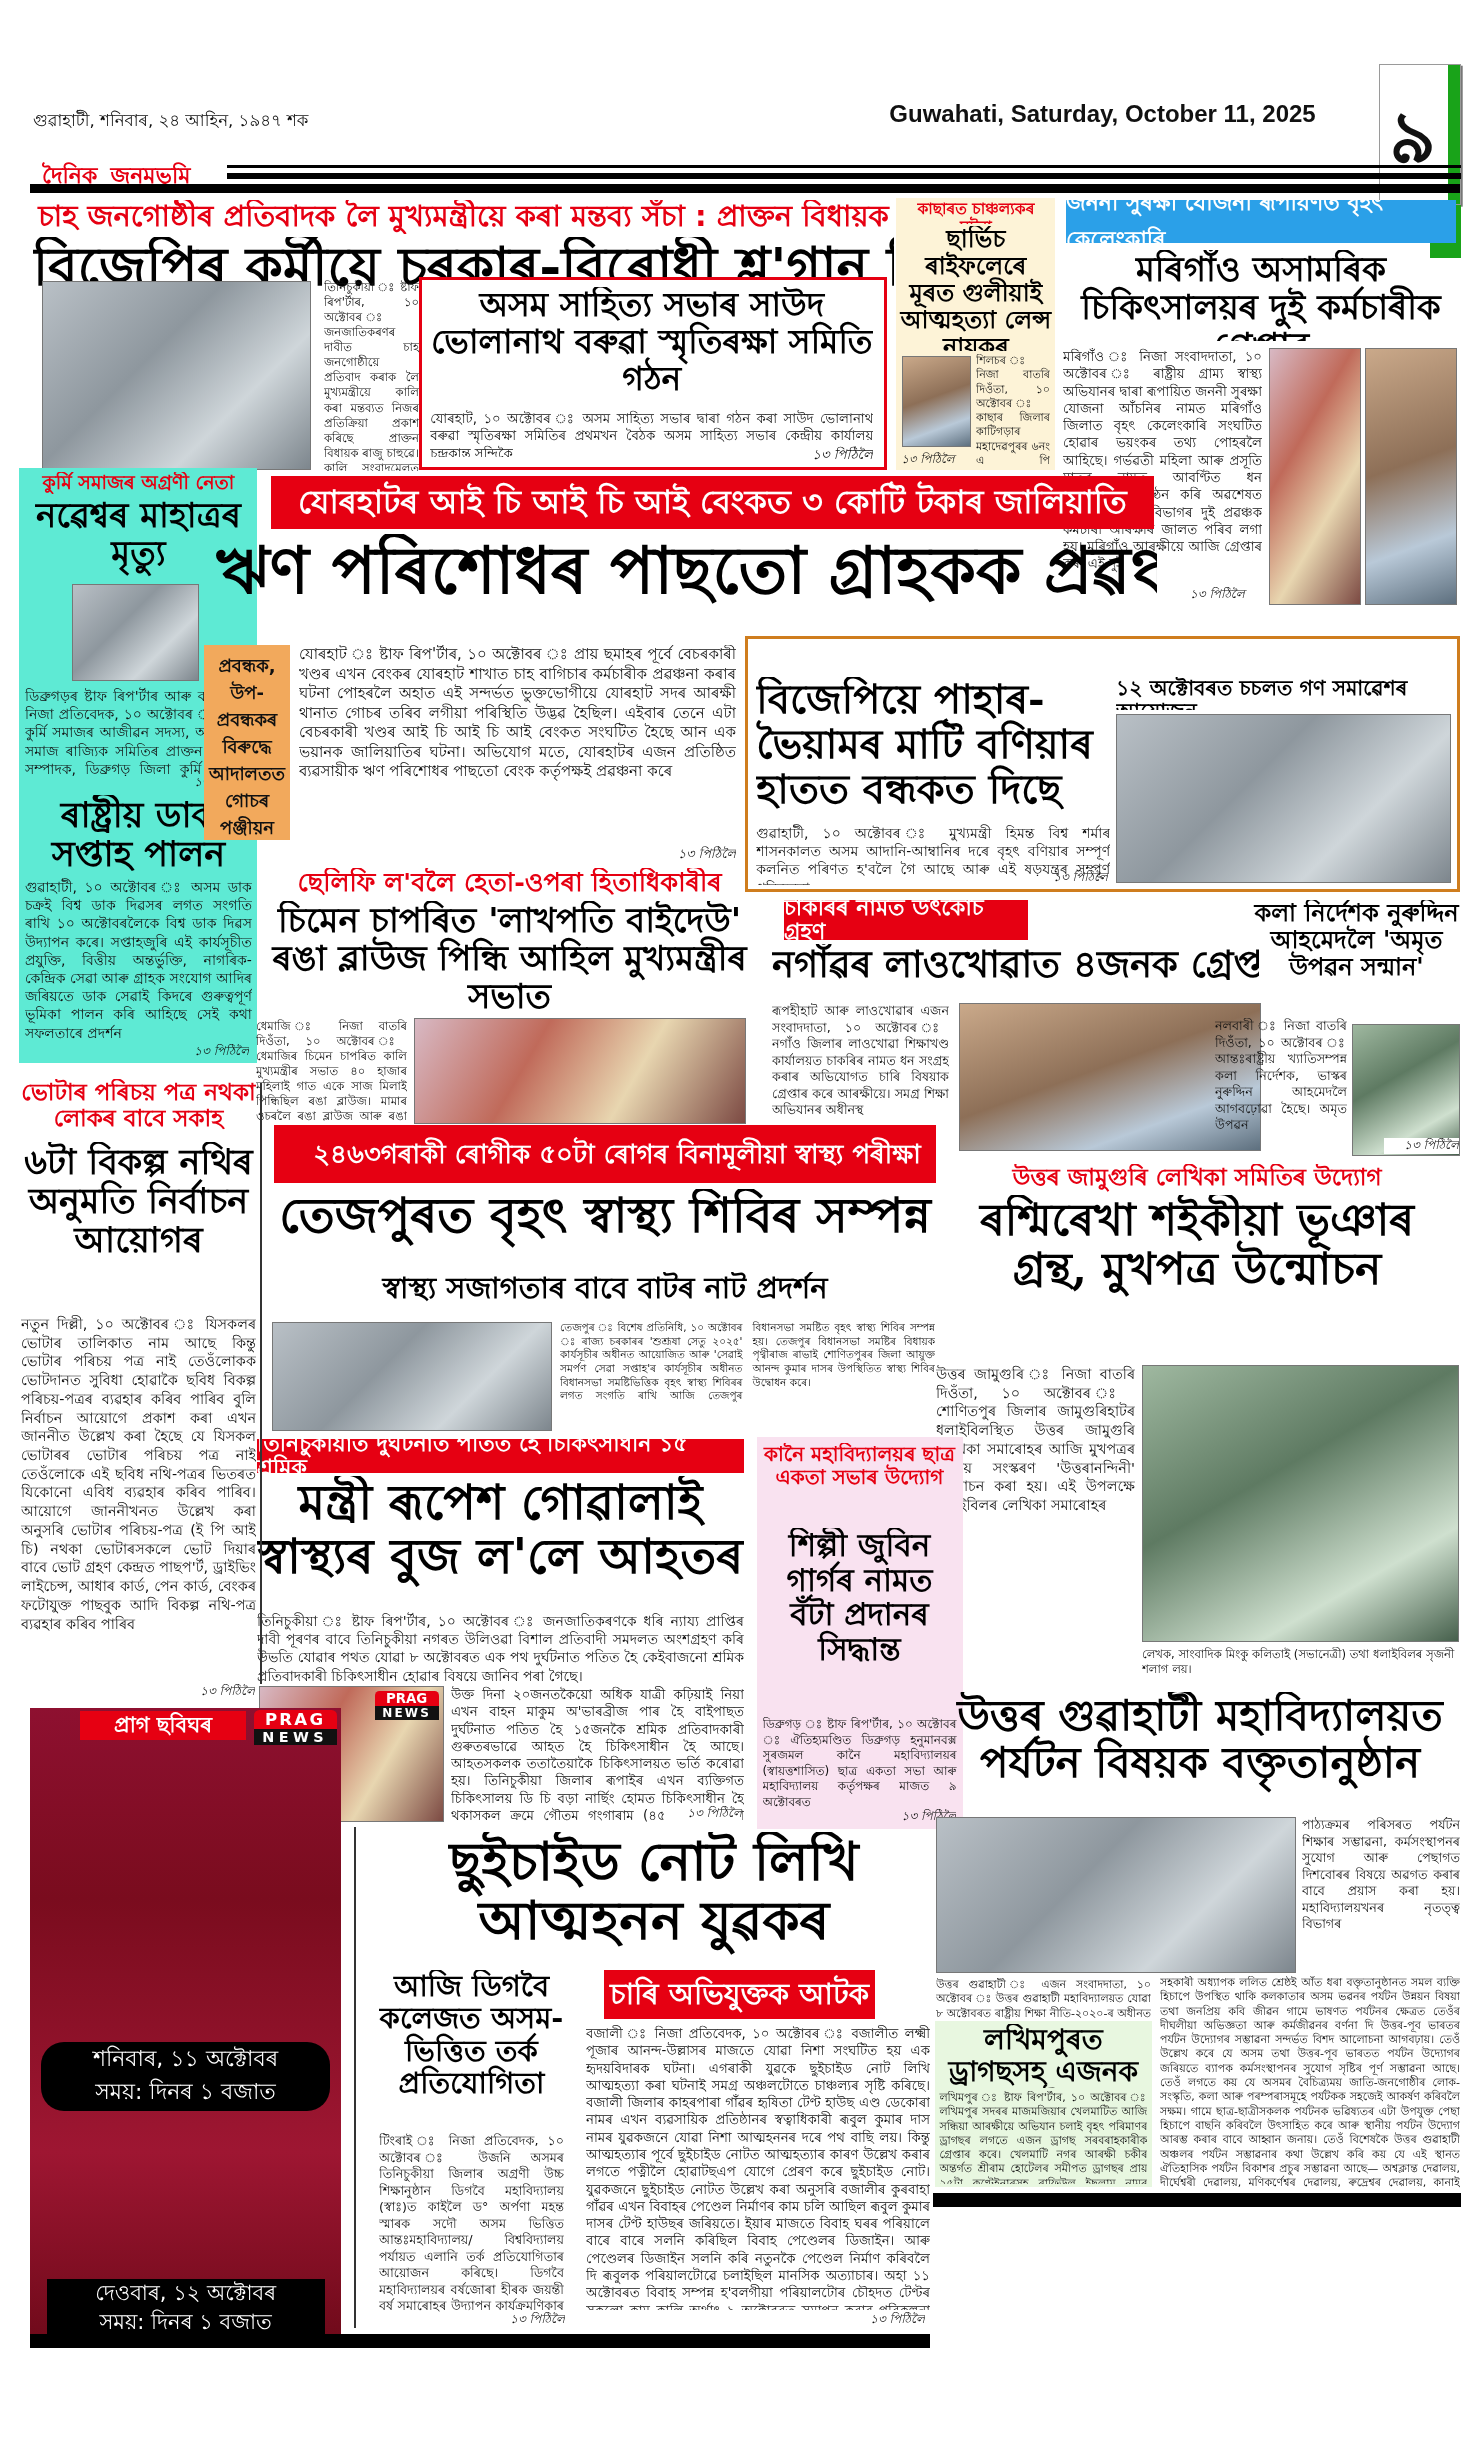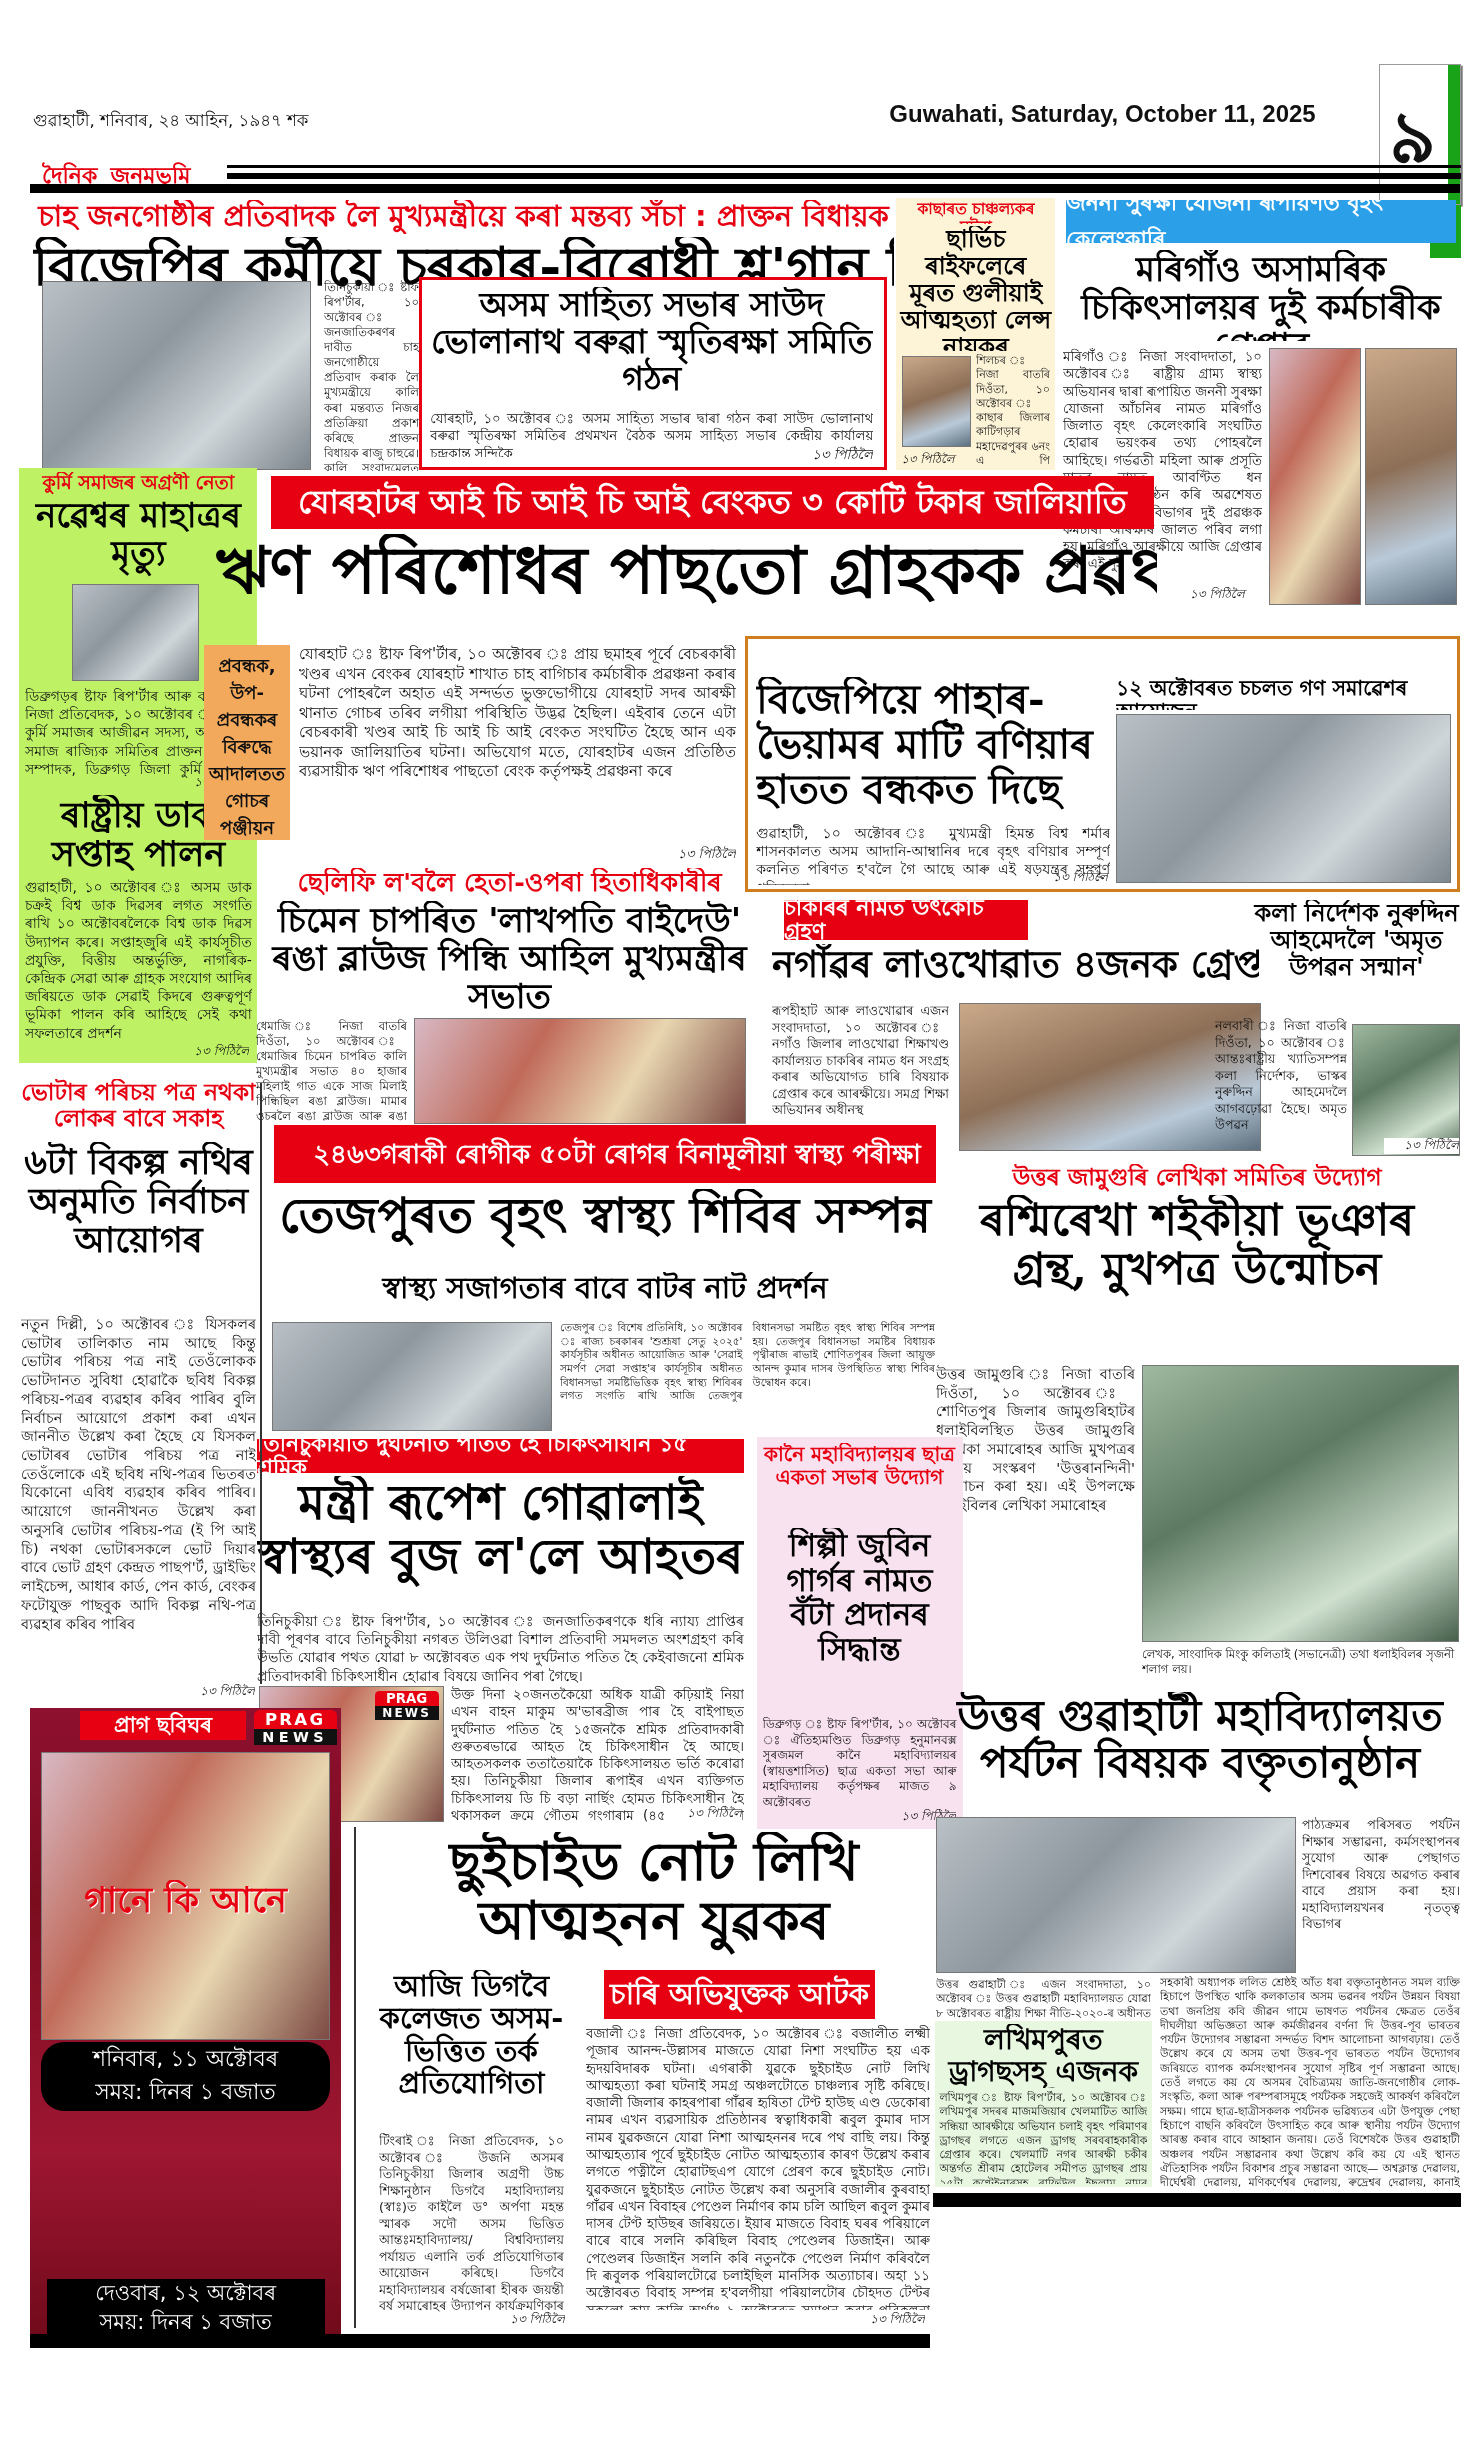--- a/index.html
+++ b/index.html
@@ -60,21 +60,21 @@
 
 <section>
   <div class="abs bluebar" style="left:1066px;top:200px;width:390px;height:43px;font-size:22px;">জননী সুৰক্ষা যোজনা ৰূপায়ণত বৃহৎ কেলেংকাৰি</div>
   <div class="abs hl center" style="left:1063px;top:250px;width:396px;height:91px;font-size:34px;">মৰিগাঁও অসামৰিক চিকিৎসালয়ৰ দুই কৰ্মচাৰীক গ্ৰেপ্তাৰ</div>
   <div class="abs bd just" style="left:1063px;top:348px;width:199px;height:257px;font-size:13.3px;">মৰিগাঁও ঃ নিজা সংবাদদাতা, ১০ অক্টোবৰ ঃ ৰাষ্ট্ৰীয় গ্ৰাম্য স্বাস্থ্য অভিযানৰ দ্বাৰা ৰূপায়িত জননী সুৰক্ষা যোজনা আঁচনিৰ নামত মৰিগাঁও জিলাত বৃহৎ কেলেংকাৰি সংঘটিত হোৱাৰ ভয়ংকৰ তথ্য পোহৰলৈ আহিছে। গৰ্ভৱতী মহিলা আৰু প্ৰসূতি মাতৃৰ নামত আবণ্টিত ধন জালিয়াতিৰে লুণ্ঠন কৰি অৱশেষত মৰিগাঁৱৰ স্বাস্থ্য বিভাগৰ দুই প্ৰৱঞ্চক কৰ্মচাৰী আৰক্ষীৰ জালত পৰিব লগা হয়। মৰিগাঁও আৰক্ষীয়ে আজি গ্ৰেপ্তাৰ কৰা এই দুই</div>
   <div class="abs ph3" style="left:1269px;top:348px;width:92px;height:257px;"></div>
   <div class="abs ph2" style="left:1365px;top:348px;width:92px;height:257px;"></div>
   <div class="abs bd cont" style="left:1190px;top:587px;width:72px;height:16.6px;font-size:12px;">১৩ পিঠিলৈ</div>
 </section>
 
-<section class="abs" style="left:19.4px;top:468px;width:238px;height:595px;background:#bef264;">
+<section class="abs" style="left:19.4px;top:468px;width:238px;height:595px;background:#5eead4;">
   <div class="abs kick center" style="left:5.5px;top:4.4px;width:227px;height:22px;font-size:19px;">কুৰ্মি সমাজৰ অগ্ৰণী নেতা</div>
   <div class="abs hl center" style="left:5.5px;top:28px;width:227px;height:83px;font-size:34px;">নৱেশ্বৰ মাহাত্ৰৰ মৃত্যু</div>
   <div class="abs ph" style="left:53px;top:116px;width:127px;height:97px;"></div>
   <div class="abs bd just" style="left:5.5px;top:219px;width:227px;height:91px;font-size:14px;">ডিব্ৰুগড়ৰ ষ্টাফ ৰিপ'ৰ্টাৰ আৰু বৰবৰুৱাৰ নিজা প্ৰতিবেদক, ১০ অক্টোবৰ ঃ অসম কুৰ্মি সমাজৰ আজীৱন সদস্য, অসম কুৰ্মি সমাজ ৰাজ্যিক সমিতিৰ প্ৰাক্তন সহকাৰী সম্পাদক, ডিব্ৰুগড় জিলা কুৰ্মি সমাজৰ মুখ্য উপদেষ্টা, লাহোৱাল ডাকঘৰৰ অৱসৰপ্ৰাপ্ত</div>
   <div class="abs bd cont" style="right:8.3px;top:307px;width:78px;height:15.5px;font-size:12px;text-align:right;">১৩ পিঠিলৈ</div>
   <div class="abs hl center" style="left:5.5px;top:327px;width:227px;height:80px;font-size:35px;">ৰাষ্ট্ৰীয় ডাক সপ্তাহ পালন</div>
   <div class="abs bd just" style="left:5.5px;top:410px;width:227px;height:166px;font-size:14px;">গুৱাহাটী, ১০ অক্টোবৰ ঃ অসম ডাক চক্ৰই বিশ্ব ডাক দিৱসৰ লগত সংগতি ৰাখি ১০ অক্টোবৰলৈকে বিশ্ব ডাক দিৱস উদ্যাপন কৰে। সপ্তাহজুৰি এই কাৰ্যসূচীত প্ৰযুক্তি, বিত্তীয় অন্তৰ্ভুক্তি, নাগৰিক-কেন্দ্ৰিক সেৱা আৰু গ্ৰাহক সংযোগ আদিৰ জৰিয়তে ডাক সেৱাই কিদৰে গুৰুত্বপূৰ্ণ ভূমিকা পালন কৰি আহিছে সেই কথা সফলতাৰে প্ৰদৰ্শন</div>
   <div class="abs bd cont" style="right:8.3px;bottom:3.3px;width:78px;height:15.5px;font-size:12px;text-align:right;">১৩ পিঠিলৈ</div>
 </section>
 
@@ -181,23 +181,20 @@
   <div class="abs bd just" style="left:586px;top:2025px;width:344px;height:285px;font-size:13.3px;">বজালী ঃ নিজা প্ৰতিবেদক, ১০ অক্টোবৰ ঃ বজালীত লক্ষ্মী পূজাৰ আনন্দ-উল্লাসৰ মাজতে যোৱা নিশা সংঘটিত হয় এক হৃদয়বিদাৰক ঘটনা। এগৰাকী যুৱকে ছুইচাইড নোট লিখি আত্মহত্যা কৰা ঘটনাই সমগ্ৰ অঞ্চলটোতে চাঞ্চল্যৰ সৃষ্টি কৰিছে। বজালী জিলাৰ কাহৰপাৰা গাঁৱৰ হৃষিতা টেণ্ট হাউছ এণ্ড ডেকোৰা নামৰ এখন ব্যৱসায়িক প্ৰতিষ্ঠানৰ স্বত্বাধিকাৰী ৰূবুল কুমাৰ দাস নামৰ যুৱকজনে যোৱা নিশা আত্মহননৰ দৰে পথ বাছি লয়। কিন্তু আত্মহত্যাৰ পূৰ্বে ছুইচাইড নোটত আত্মহত্যাৰ কাৰণ উল্লেখ কৰাৰ লগতে পত্নীলৈ হোৱাটছএপ যোগে প্ৰেৰণ কৰে ছুইচাইড নোট। যুৱকজনে ছুইচাইড নোটত উল্লেখ কৰা অনুসৰি বজালীৰ কুৰবাহা গাঁৱৰ এখন বিবাহৰ পেণ্ডেল নিৰ্মাণৰ কাম চলি আছিল ৰূবুল কুমাৰ দাসৰ টেণ্ট হাউছৰ জৰিয়তে। ইয়াৰ মাজতে বিবাহ ঘৰৰ পৰিয়ালে বাৰে বাৰে সলনি কৰিছিল বিবাহ পেণ্ডেলৰ ডিজাইন। আৰু পেণ্ডেলৰ ডিজাইন সলনি কৰি নতুনকৈ পেণ্ডেল নিৰ্মাণ কৰিবলৈ দি ৰূবুলক পৰিয়ালটোৱে চলাইছিল মানসিক অত্যাচাৰ। অহা ১১ অক্টোবৰত বিবাহ সম্পন্ন হ'বলগীয়া পৰিয়ালটোৰ চৌহদত টেণ্টৰ সকলো কাম কালি অৰ্থাৎ ৯ অক্টোবৰত সমাপন কৰাৰ পৰিকল্পনা কৰিছিল যদিও পৰিয়ালটোৱে বাৰে বাৰে ডিজাইন</div>
   <div class="abs bd cont" style="left:847px;top:2312px;width:78px;height:15.5px;font-size:12px;text-align:right;background:#fff;">১৩ পিঠিলৈ</div>
 </section>
 
 <section class="abs" style="left:30px;top:1708px;width:311px;height:634px;background:linear-gradient(180deg,#8e1030 0%,#7a0c1e 30%,#9e1632 70%,#6f0a1a 100%);">
   <div class="abs kickbar" style="left:50px;top:3.3px;width:166px;height:29px;font-size:21px;">প্ৰাগ ছবিঘৰ</div>
   <div class="abs" style="right:4.4px;top:2.2px;width:83px;height:39px;">
     <div style="background:#e60012;color:#fff;font-weight:bold;font-size:16.6px;text-align:center;border-radius:5.5px 5.5px 0 0;letter-spacing:2.2px;">PRAG</div>
     <div style="background:#111;color:#fff;font-weight:bold;font-size:14.4px;text-align:center;letter-spacing:4.4px;">NEWS</div>
   </div>
-  <div class="abs ph3" style="left:11px;top:44px;width:289px;height:288px;">
-    <div class="abs kick center" style="left:33px;top:127px;width:221px;height:66px;font-size:35px;text-shadow:1.1px 1.1px 0 #fff;">গানে কি আনে</div>
-  </div>
   <div class="abs center" style="left:11px;top:334px;width:289px;height:69px;background:#000;color:#fff;font-size:22px;line-height:1.5;border-radius:23px;">
     <div>শনিবাৰ, ১১ অক্টোবৰ</div>
     <div>সময়: দিনৰ ১ বজাত</div>
   </div>
   <div class="abs center" style="left:16.6px;top:571px;width:278px;height:60px;background:#000;color:#fff;font-size:21px;line-height:1.4;">
     <div>দেওবাৰ, ১২ অক্টোবৰ</div>
     <div>সময়: দিনৰ ১ বজাত</div>
   </div>
 </section>
 

